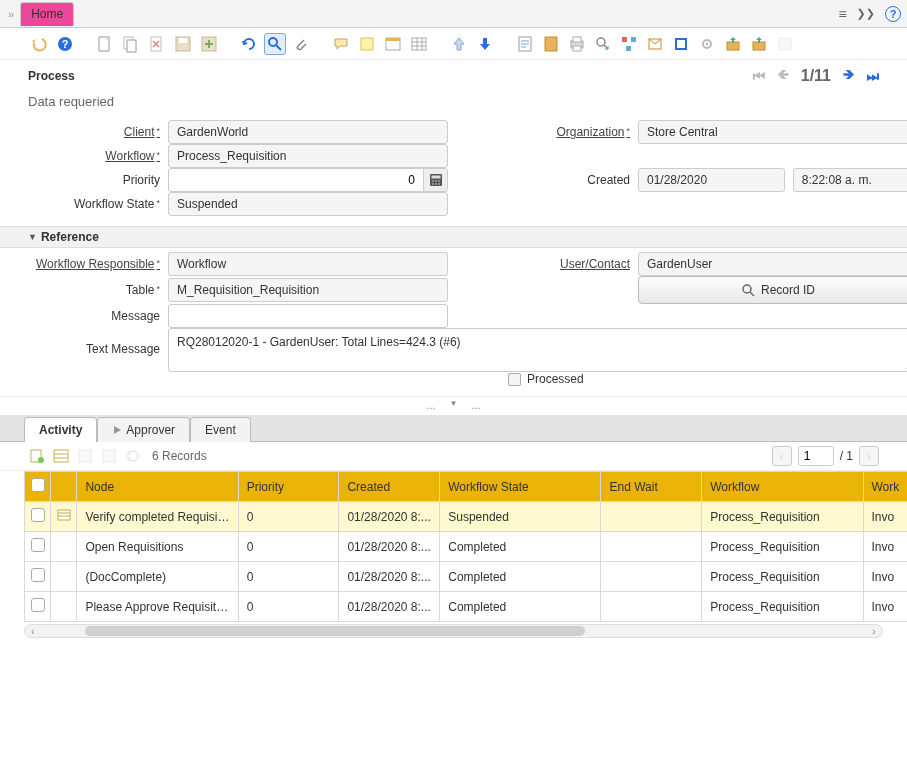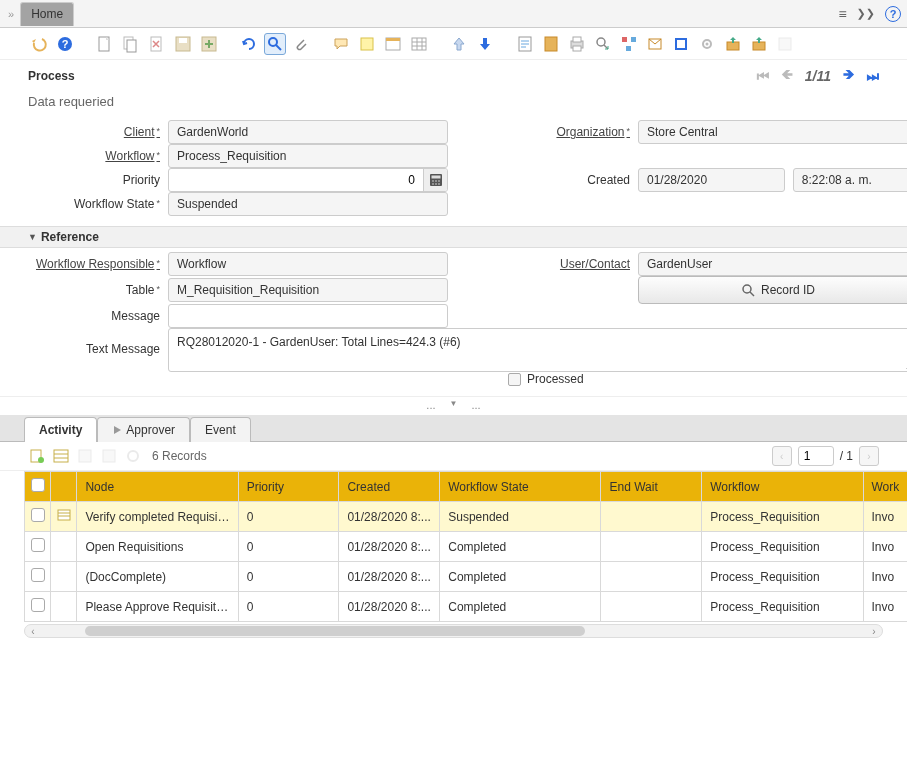--- a/index.html
+++ b/index.html
@@ -35,21 +35,21 @@
     align-items: center;
     gap: 4px;
     padding: 4px 10px;
     border: 1px solid #ccc;
     border-bottom: none;
     background: #fff;
     border-radius: 3px 3px 0 0;
     height: 24px;
     cursor: pointer;
   }
-  .tab.inactive { background: #a3a3a3; }
+  .tab.inactive { background: #ec4899; }
   .tab .close { color: #888; font-weight: bold; cursor: pointer; }
   .tab svg { width: 12px; height: 12px; }
   .tabbar-right {
     margin-left: auto;
     display: flex;
     gap: 10px;
     align-items: center;
     color: #666;
     font-size: 14px;
   }
@@ -87,21 +87,21 @@
   .navrow {
     margin-left: auto;
     display: flex;
     align-items: center;
     gap: 12px;
     color: #666;
   }
   .navrow .arrow { font-size: 14px; cursor: pointer; }
   .navrow .arrow.grey { color: #bbb; }
   .navrow .arrow.blue { color: #2d6cdf; }
-  .navrow .pos { font-size: 14px; font-style: italic; }
+  .navrow .pos { font-size: 16px; }
   
   .status-line {
     padding: 2px 28px 6px;
     color: #666;
     font-size: 13px;
     border-bottom: 1px solid transparent;
   }
   
   .form {
     padding: 4px 28px 10px;

